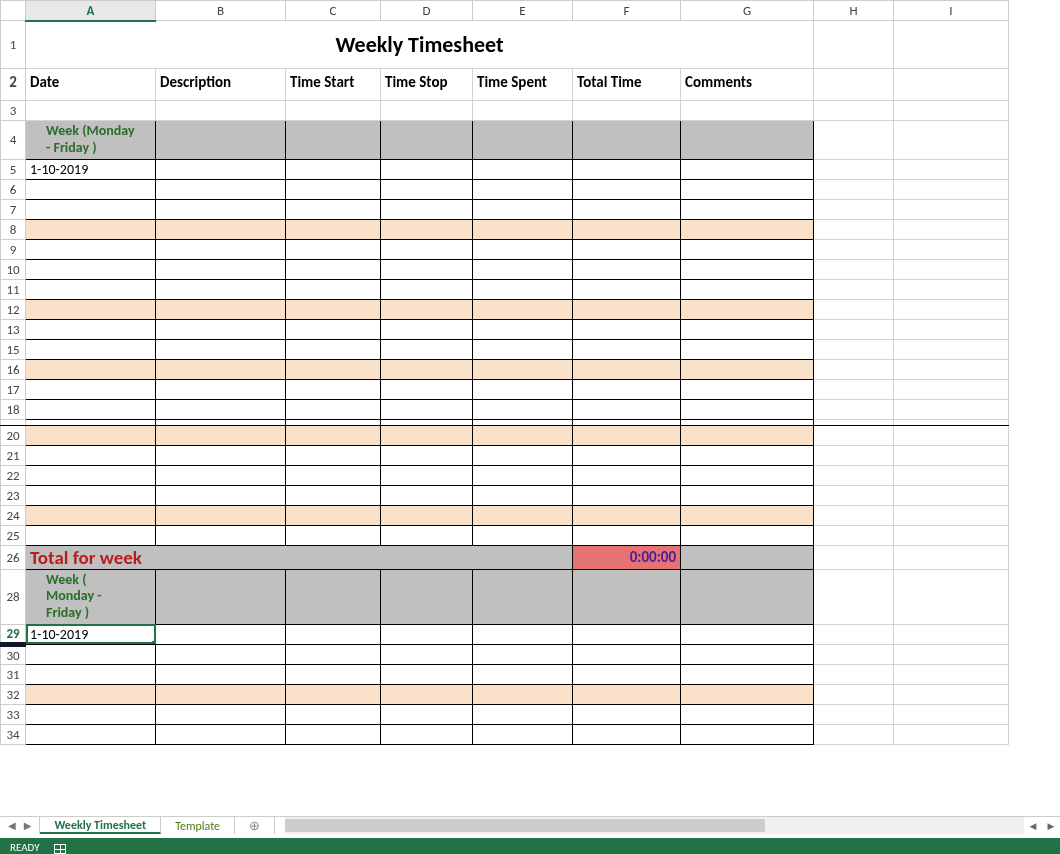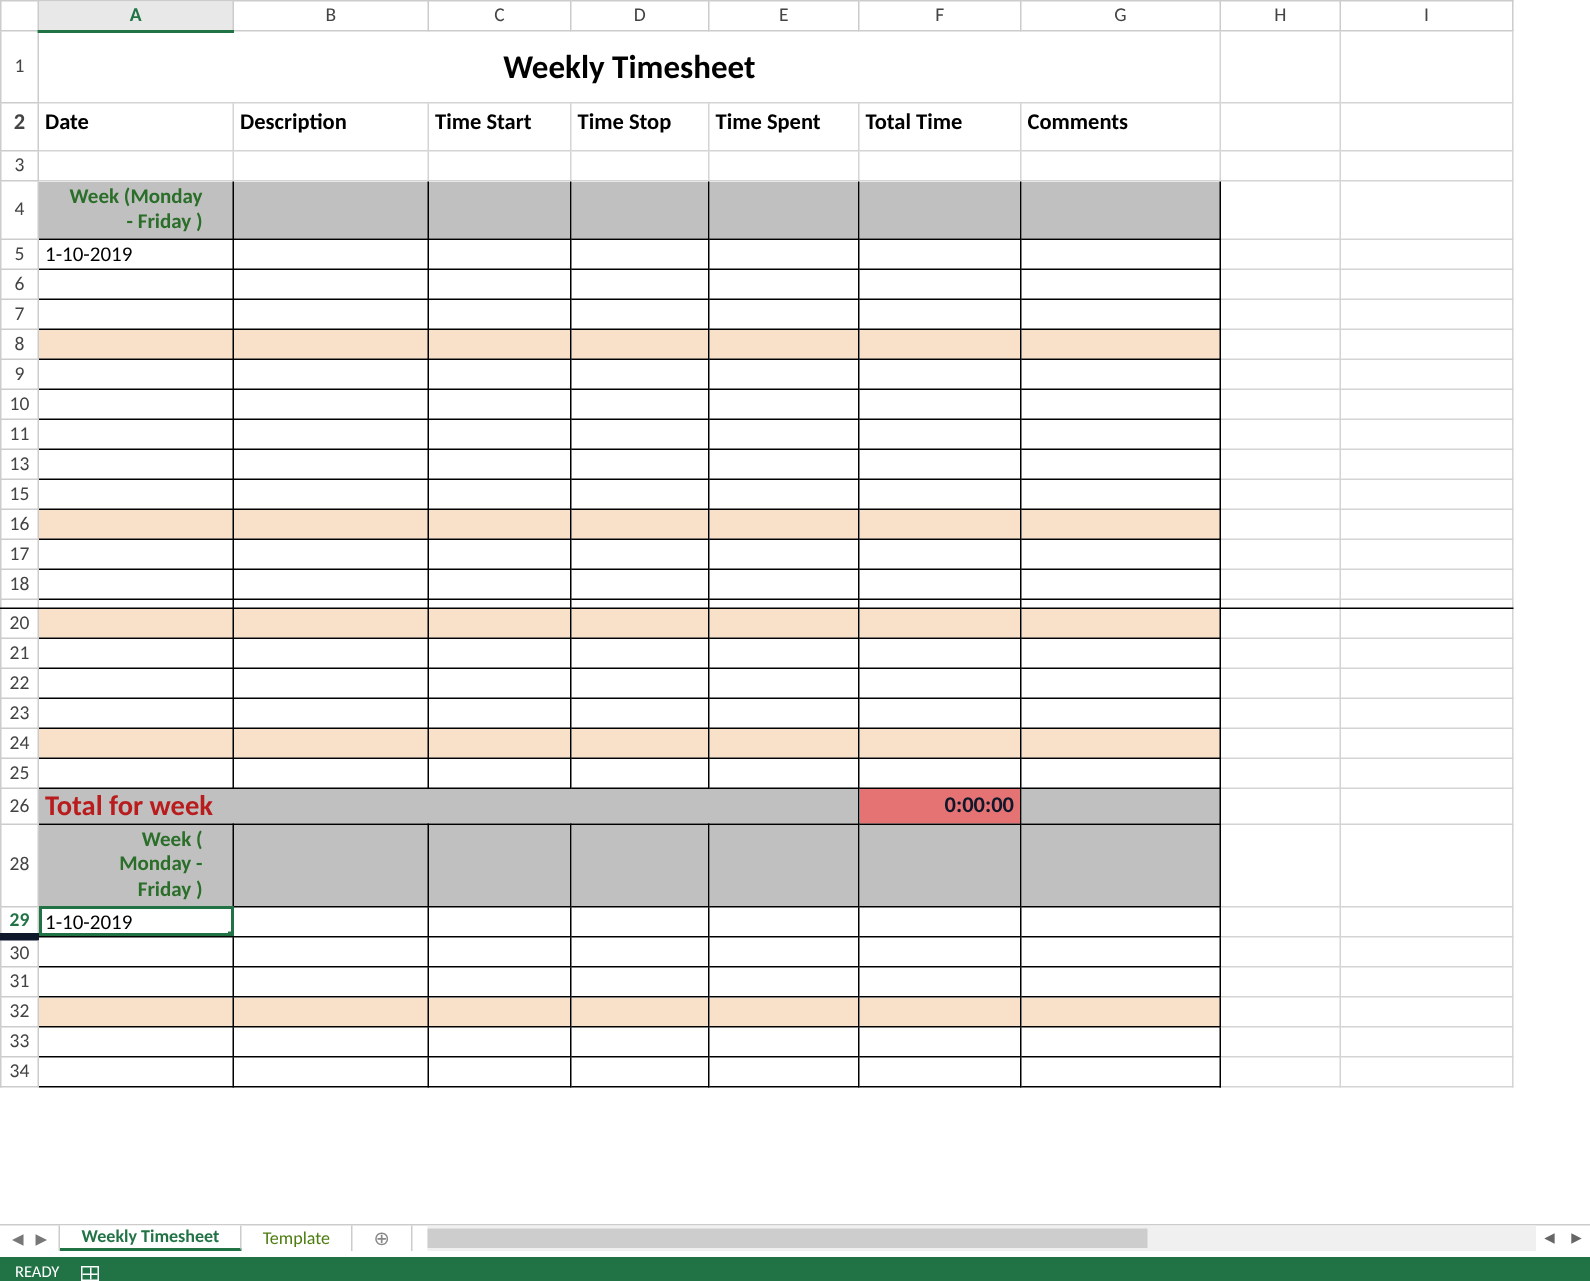--- a/index.html
+++ b/index.html
@@ -7,25 +7,25 @@
 .sheet-container { position: absolute; top: 0; left: 0; right: 0; bottom: 38px; overflow: hidden; }
 table { border-collapse: collapse; table-layout: fixed; }
 td, th { border: 1px solid #d4d4d4; height: 20px; padding: 0 4px; overflow: hidden; white-space: nowrap; text-overflow: clip; vertical-align: middle; }
 .col-header { background: #fff; text-align: center; font-weight: normal; color: #444; border: 1px solid #ccc; height: 20px; font-size: 13px; }
 .row-header { background: #fff; text-align: center; font-weight: normal; color: #444; border: 1px solid #ccc; width: 25px; font-size: 13px; }
 .row-header.sel { color: #217346; font-weight: bold; border-bottom: 5px solid #0f172a; }
 .col-header.sel { background: #e8e8e8; color: #217346; font-weight: bold; border-bottom: 2px solid #217346; }
 .corner { background: #fff; border: 1px solid #ccc; }
 .title-merge { font-size: 22px; font-weight: bold; text-align: center; padding: 8px 0; }
 .headers-row td { font-weight: bold; font-size: 15px; vertical-align: top; padding-top: 4px; }
-.week-header { background: #c0c0c0; color: #2a6e2a; font-weight: bold; font-size: 14px; line-height: 1.2; padding: 2px 20px; height: auto; white-space: normal; text-align: right; }
+.week-header { background: #c0c0c0; color: #2a6e2a; font-weight: bold; font-size: 14px; line-height: 1.2; padding: 2px 20px; height: auto; white-space: normal; }
 .week-header-cell { background: #c0c0c0; }
 .shaded { background: #f9e0c8; }
 .total-row { background: #c0c0c0; color: #b91c1c; font-weight: bold; font-size: 19px; }
-.total-val { background: #e57373; color: #0f172a; font-weight: bold; text-align: right; font-size: 15px; margin-left: 40px; }
+.total-val { background: #e57373; color: #4c1d95; font-weight: bold; text-align: right; font-size: 15px; margin-left: 40px; }
 .bordered { border: 1px solid #000 !important; }
 .selected-cell { outline: 2px solid #217346; outline-offset: -2px; position: relative; }
 .selected-cell::after { content: ''; position: absolute; right: -3px; bottom: -3px; width: 6px; height: 6px; background: #217346; }
 .narrow-row td { height: 6px !important; border-top: 1px solid #000; border-bottom: 1px solid #000; }
 
 
 .hscroll { position: absolute; bottom: 20px; left: 0; right: 0; height: 18px; display: flex; align-items: stretch; background: #fff; border-top: 1px solid #ccc; }
 .hscroll .controls { display: flex; align-items: center; padding: 0 8px; gap: 8px; color: #777; font-size: 10px; border-right: 1px solid #ccc; }
 .hscroll .controls span { cursor: pointer; }
 .tabs { display: flex; align-items: stretch; }
@@ -194,20 +194,32 @@
           <td class="bordered"></td>
           <td class="bordered"></td>
           <td class="bordered"></td>
           <td class="bordered"></td>
           <td class="bordered"></td>
           <td class="bordered"></td>
           <td></td>
           <td></td>
         </tr>
 <tr>
+          <td class="row-header">12</td>
+          <td class="bordered shaded"></td>
+          <td class="bordered shaded"></td>
+          <td class="bordered shaded"></td>
+          <td class="bordered shaded"></td>
+          <td class="bordered shaded"></td>
+          <td class="bordered shaded"></td>
+          <td class="bordered shaded"></td>
+          <td></td>
+          <td></td>
+        </tr>
+<tr>
           <td class="row-header">13</td>
           <td class="bordered"></td>
           <td class="bordered"></td>
           <td class="bordered"></td>
           <td class="bordered"></td>
           <td class="bordered"></td>
           <td class="bordered"></td>
           <td class="bordered"></td>
           <td></td>
           <td></td>

